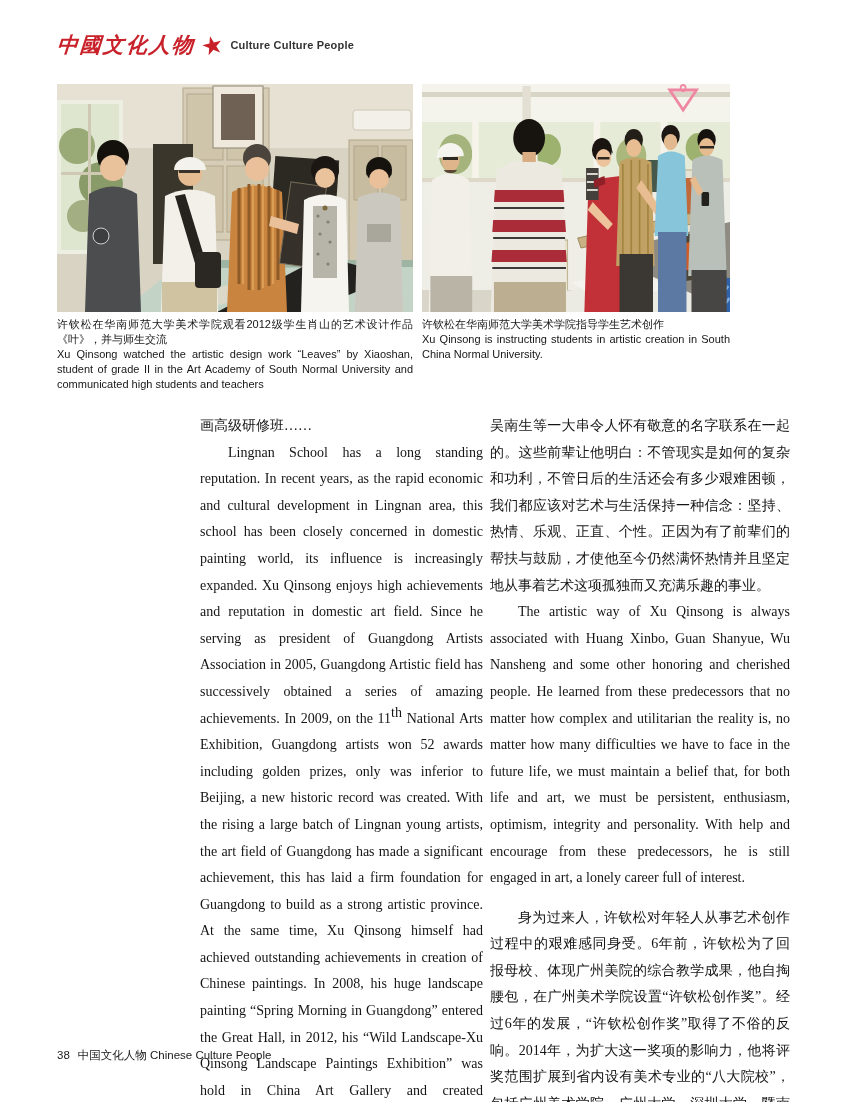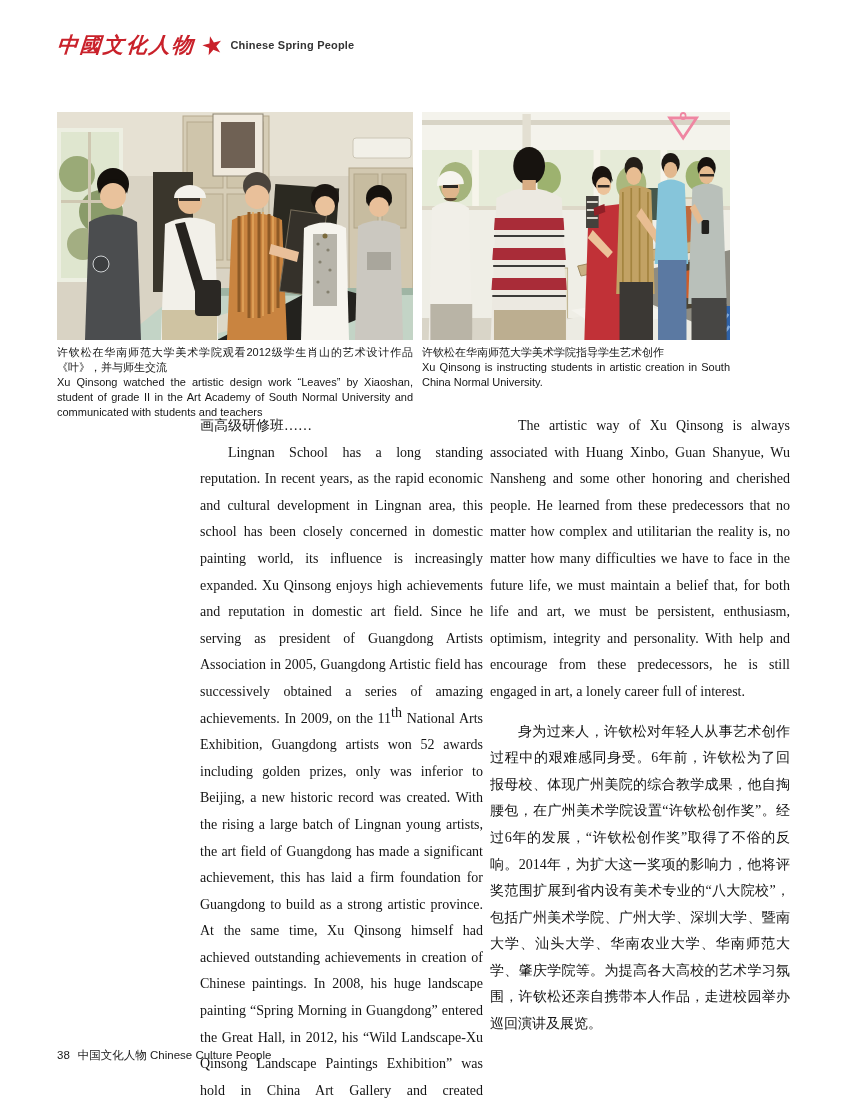--- a/index.html
+++ b/index.html
@@ -15,21 +15,21 @@
   .logo-zh {
     font-family:"DejaVu Serif", serif; font-style:italic; font-weight:bold;
     font-size:21px; letter-spacing:2px; color:#c9212a;
     transform:skewX(-4deg); white-space:nowrap;
   }
   .logo-star { color:#c9212a; font-size:25px; line-height:1; margin:0 7px 0 6px;
     display:inline-block; transform:rotate(-14deg); }
   .logo-en { font-size:11px; font-weight:bold; color:#333333; letter-spacing:0.2px; }
 
   
-  figure { position:absolute; top:112px; }
+  figure { position:absolute; top:84px; }
   .photo-left  { left:57px;  width:356px; }
   .photo-right { left:422px; width:308px; }
   .photo-frame { width:100%; height:228px; display:block; background:#ddd8cb; }
   figcaption { margin-top:5px; font-size:11px; line-height:15px; color:#161616; text-align:justify; }
   .cap-zh { letter-spacing:0; }
   .cap-en { }
 
   
   .col {
     position:absolute; top:413px;
@@ -48,21 +48,21 @@
   .page-num { font-weight:normal; margin-right:8px; }
 </style>
 </head>
 <body>
 
 <div class="page">
 
   <div class="masthead">
     <span class="logo-zh">中國文化人物</span>
     <span class="logo-star">★</span>
-    <span class="logo-en">Chinese Spring People</span>
+    <span class="logo-en">Culture Culture People</span>
   </div>
 
   <figure class="photo-left">
     <svg class="photo-frame" viewBox="0 0 356 228" preserveAspectRatio="none">
       <rect width="356" height="228" fill="#d9d3c4"></rect>
       <rect width="356" height="64" fill="#e6e1d3"></rect>
 
       <rect x="0" y="16" width="66" height="154" fill="#edefe2"></rect>
       <rect x="4" y="20" width="58" height="146" fill="#dfe6cf"></rect>
       <circle cx="20" cy="62" r="18" fill="#9aaa77"></circle>
@@ -130,21 +130,21 @@
       <circle cx="268" cy="124" r="2.5" fill="#7b6a3c"></circle>
 
       <path d="M298 228 L301 114 Q322 103 343 114 L346 228 Z" fill="#cbc8c0"></path>
       <rect x="310" y="140" width="24" height="18" fill="#a9a69c"></rect>
       <circle cx="322" cy="86" r="13" fill="#16120e"></circle>
       <circle cx="322" cy="95" r="10" fill="#e9c09a"></circle>
       <path d="M309 92 a13 11 0 0 1 26 0 l-3 -9 a11 8 0 0 0 -20 0 Z" fill="#16120e"></path>
     </svg>
     <figcaption>
       <div class="cap-zh">许钦松在华南师范大学美术学院观看2012级学生肖山的艺术设计作品《叶》，并与师生交流</div>
-      <div class="cap-en">Xu Qinsong watched the artistic design work “Leaves” by Xiaoshan, student of grade II in the Art Academy of South Normal University and communicated with students and teachers</div>
+      <div class="cap-en">Xu Qinsong watched the artistic design work “Leaves” by Xiaoshan, student of grade II in the Art Academy of South Normal University and communicated high students and teachers</div>
     </figcaption>
   </figure>
 
   <figure class="photo-right">
     <svg class="photo-frame" viewBox="0 0 368 228" preserveAspectRatio="none">
       <rect width="368" height="228" fill="#efeee6"></rect>
       <rect width="368" height="38" fill="#f4f3ec"></rect>
       <rect y="8" width="368" height="5" fill="#d8d4c6"></rect>
       <rect x="120" y="2" width="10" height="34" fill="#e3dfd2"></rect>
 
@@ -235,20 +235,21 @@
     </figcaption>
   </figure>
 
   <main>
     <div class="col col-left">
       <p>画高级研修班……</p>
       <p class="indent"><span>Lingnan School has a long standing reputation. In recent years, as the rapid economic and cultural development in Lingnan area, this school has been closely concerned in domestic painting world, its influence is increasingly expanded. Xu Qinsong enjoys high achievements and reputation in domestic art field. Since he serving as president of Guangdong Artists Association in 2005, Guangdong Artistic field has successively obtained a series of amazing achievements. In 2009, on the 11</span><sup>th</sup><span> National Arts Exhibition, Guangdong artists won 52 awards including golden prizes, only was inferior to Beijing, a new historic record was created. With the rising a large batch of Lingnan young artists, the art field of Guangdong has made a significant achievement, this has laid a firm foundation for Guangdong to build as a strong artistic province. At the same time, Xu Qinsong himself had achieved outstanding achievements in creation of Chinese paintings. In 2008, his huge landscape painting “Spring Morning in Guangdong” entered the Great Hall, in 2012, his “Wild Landscape-Xu Qinsong Landscape Paintings Exhibition” was hold in China Art Gallery and created unprecedented atmosphere, it marked that his large landscape painting art had reached a new height. In 2014, it formally opened a senior seminar in the National Painting Academy.</span></p>
 
     </div>
     <div class="col col-right">
+      <p>吴南生等一大串令人怀有敬意的名字联系在一起的。这些前辈让他明白：不管现实是如何的复杂和功利，不管日后的生活还会有多少艰难困顿，我们都应该对艺术与生活保持一种信念：坚持、热情、乐观、正直、个性。正因为有了前辈们的帮扶与鼓励，才使他至今仍然满怀热情并且坚定地从事着艺术这项孤独而又充满乐趣的事业。</p>
       <p class="indent">The artistic way of Xu Qinsong is always associated with Huang Xinbo, Guan Shanyue, Wu Nansheng and some other honoring and cherished people. He learned from these predecessors that no matter how complex and utilitarian the reality is, no matter how many difficulties we have to face in the future life, we must maintain a belief that, for both life and art, we must be persistent, enthusiasm, optimism, integrity and personality. With help and encourage from these predecessors, he is still engaged in art, a lonely career full of interest.</p>
       <p class="indent gap-before">身为过来人，许钦松对年轻人从事艺术创作过程中的艰难感同身受。6年前，许钦松为了回报母校、体现广州美院的综合教学成果，他自掏腰包，在广州美术学院设置“许钦松创作奖”。经过6年的发展，“许钦松创作奖”取得了不俗的反响。2014年，为扩大这一奖项的影响力，他将评奖范围扩展到省内设有美术专业的“八大院校”，包括广州美术学院、广州大学、深圳大学、暨南大学、汕头大学、华南农业大学、华南师范大学、肇庆学院等。为提高各大高校的艺术学习氛围，许钦松还亲自携带本人作品，走进校园举办巡回演讲及展览。</p>
     </div>
   </main>
 
   <div class="footer">
     <span class="page-num">38</span><span>中国文化人物 Chinese Culture People</span>
   </div>
 
 </div>

